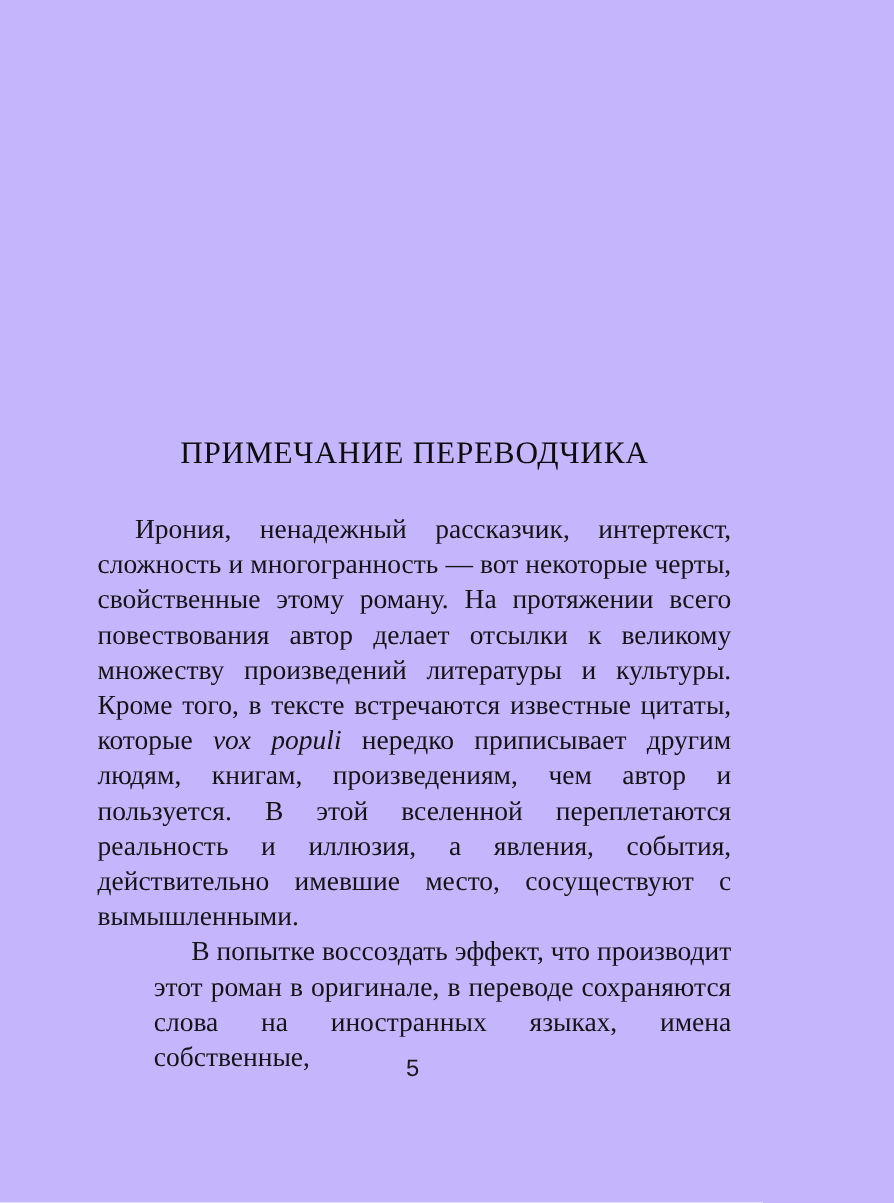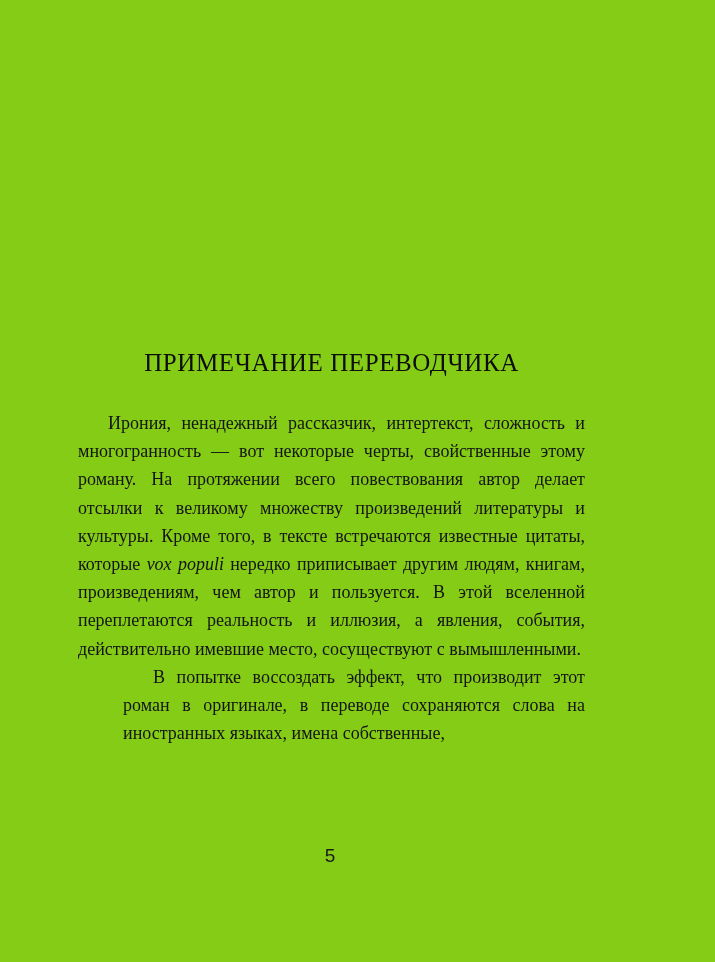--- a/index.html
+++ b/index.html
@@ -7,21 +7,21 @@
     margin: 0;
     padding: 0;
     background: #ffffff;
   }
 
   .page {
     position: relative;
     width: 715px;
     height: 962px;
     margin: 0 auto;
-    background: #84cc16;
+    background: #c4b5fd;
     overflow: hidden;
     font-family: "Liberation Serif", "DejaVu Serif", serif;
     color: #111111;
     -webkit-font-smoothing: antialiased;
   }
 
   
   .text-block {
     position: absolute;
     left: 78px;
@@ -35,21 +35,21 @@
     font-weight: normal;
     letter-spacing: 0.6px;
     text-align: center;
     margin: 0 0 31px 0;
     padding: 0;
     white-space: nowrap;
     color: #0d0d0d;
   }
 
   .body-copy {
-    font-size: 18px;
+    font-size: 22px;
     line-height: 28.2px;
     text-align: justify;
     text-justify: inter-word;
     hyphens: manual;
     color: #141414;
   }
 
   .body-copy p {
     margin: 0;
     padding: 0;

